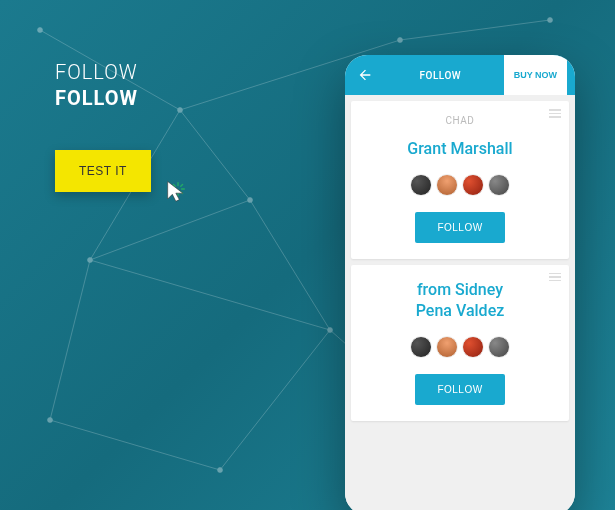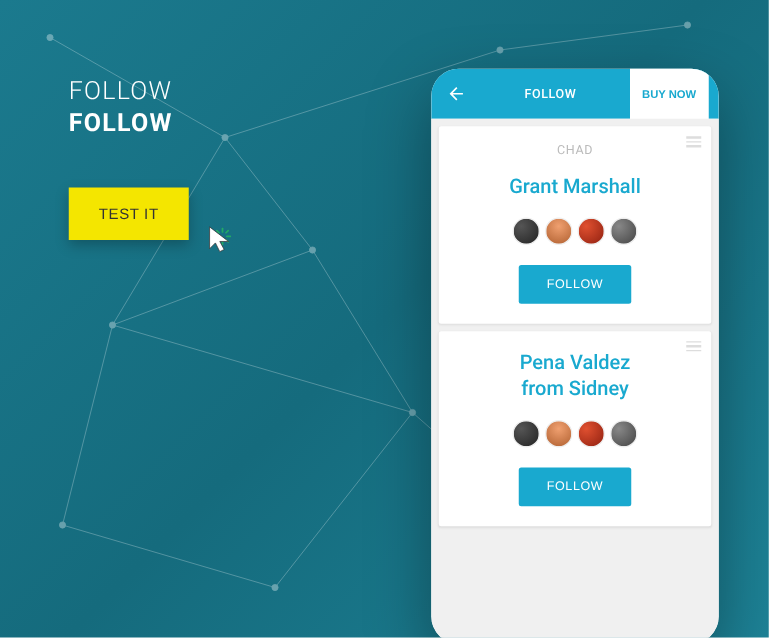--- a/index.html
+++ b/index.html
@@ -261,22 +261,22 @@
       </div>
       <button class="follow-btn">FOLLOW</button>
     </div>
 
     <div class="card">
       <div class="menu-dots">
         <span></span>
           <span></span>
           <span></span>
       </div>
+      <div class="name">from Sidney</div>
       <div class="name">Pena Valdez</div>
-      <div class="name">from Sidney</div>
       <div class="avatars">
         <div class="avatar av-dark"></div>
         <div class="avatar av-orange"></div>
         <div class="avatar av-red"></div>
         <div class="avatar av-gray"></div>
       </div>
       <button class="follow-btn">FOLLOW</button>
     </div>
 
   </div>

